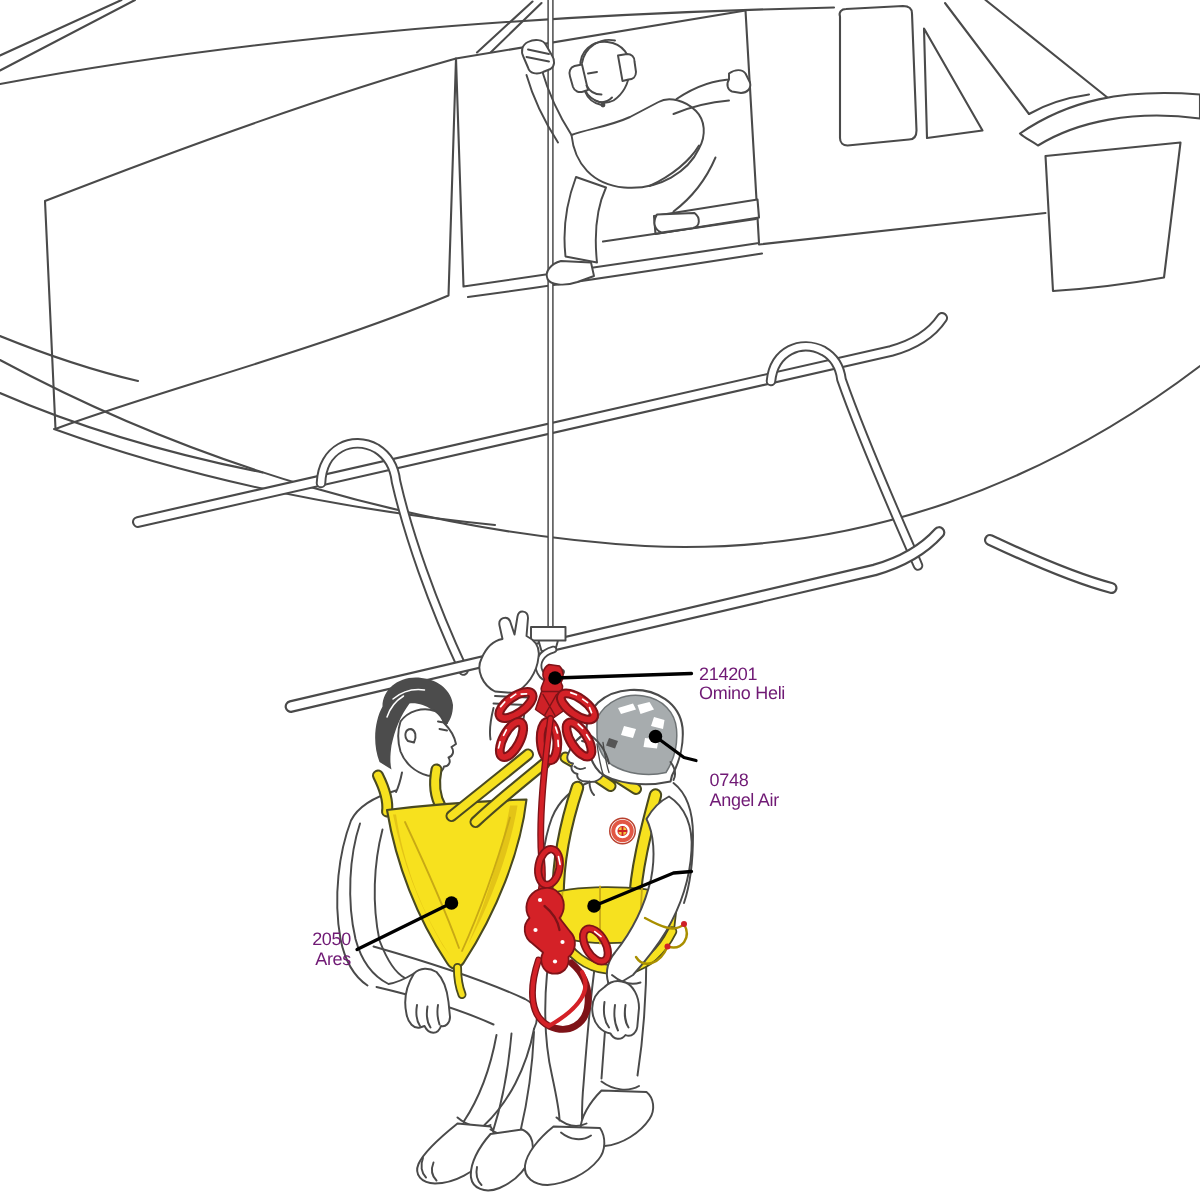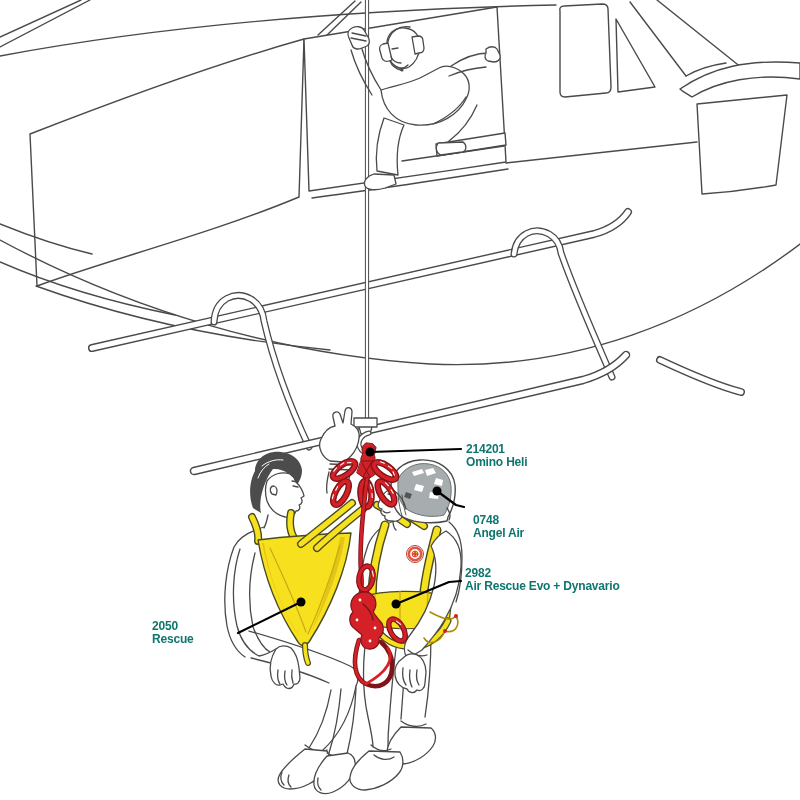--- a/index.html
+++ b/index.html
@@ -1,21 +1,21 @@
 <!DOCTYPE html>
 <html><head>
 <meta charset="utf-8">
 <style>
   html,body{margin:0;padding:0;background:#ffffff;}
   #stage{position:relative;width:800px;height:800px;background:#fff;overflow:hidden;
          font-family:"Liberation Sans",sans-serif;}
   #scene{position:absolute;left:0;top:0;width:800px;height:800px;}
-  .label{position:absolute;font-weight:bold;font-size:12px;line-height:12.5px;
-         letter-spacing:-0.2px;color:#0f766e;white-space:nowrap;}
-  .label.right{text-align:left;}
+  .label{position:absolute;font-weight:normal;font-size:12px;line-height:12.5px;
+         letter-spacing:-0.2px;color:#701a75;white-space:nowrap;}
+  .label.right{text-align:right;}
 </style>
 </head>
 <body>
 
 <div id="stage">
 
 <svg id="scene" viewBox="0 0 800 800" fill="none" stroke-linecap="round" stroke-linejoin="round">
 
   <g stroke="#4a4a4a" stroke-width="1.4">
     <path d="M0,47 L90,0 M0,37 L81,0"></path>
@@ -245,23 +245,19 @@
   <div class="label" style="left:466px;top:443px">
     <div>214201</div>
     <div>Omino Heli</div>
   </div>
 
   <div class="label" style="left:473px;top:514px">
     <div>0748</div>
     <div>Angel Air</div>
   </div>
 
-  <div class="label" style="left:465px;top:567px">
-    <div>2982</div>
-    <div>Air Rescue Evo + Dynavario</div>
-  </div>
 
   <div class="label right" style="left:152px;top:620px;width:82px">
     <div>2050</div>
-    <div>Rescue</div>
+    <div>Ares</div>
   </div>
 
 </div>
 
 </body></html>

